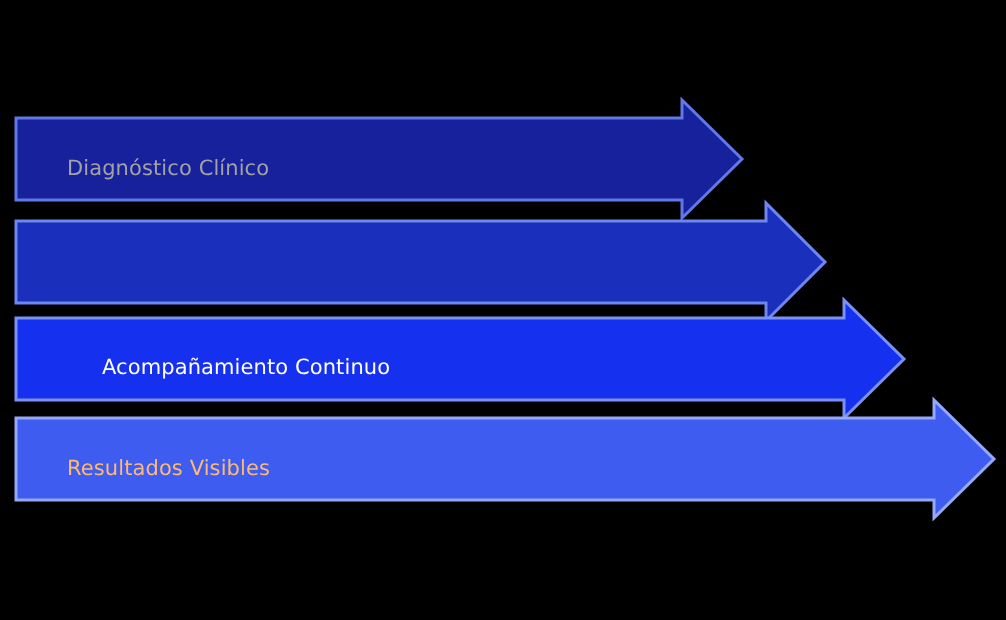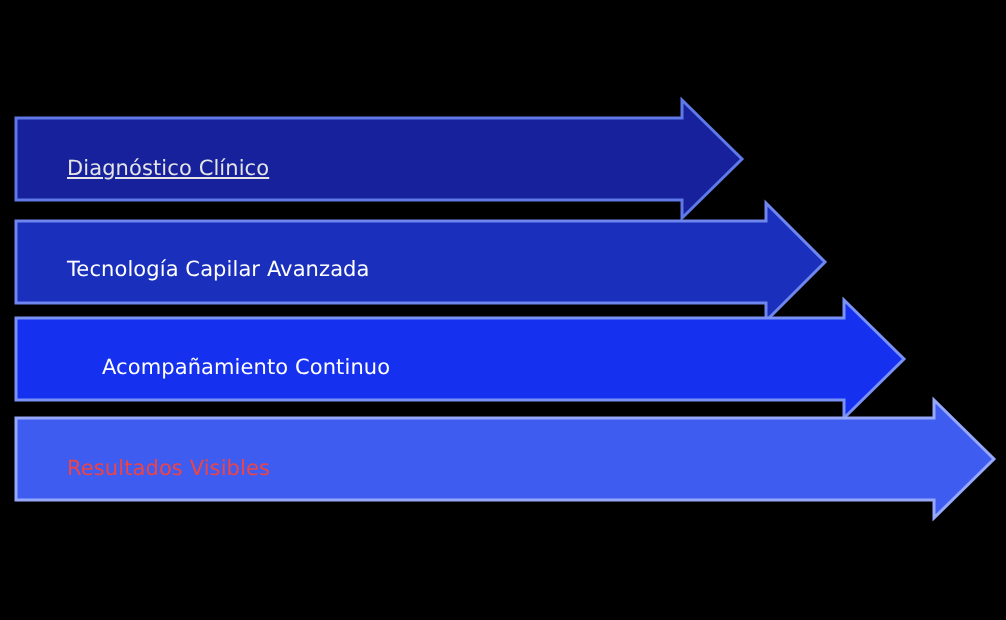--- a/index.html
+++ b/index.html
@@ -41,32 +41,31 @@
 </style>
 </head>
 <body>
 
 <div id="stage">
     <div class="arrow-row" style="left: 12px; top: 96px;">
       <svg class="arrow-svg" width="735" height="127" viewBox="0 0 735 127">
         <polygon points="4.0,22.0 670.0,22.0 670.0,4.0 730.0,63.0 670.0,122.0 670.0,104.0 4.0,104.0" fill="#16219b" stroke="#5f79e8" stroke-width="3" stroke-linejoin="miter"></polygon>
       </svg>
     </div>
-    <div class="arrow-label" style="left: 67px; top: 158px; color: #e5e5e5; text-decoration: underline;">Diagnóstico Clínico</div>
+    <div class="arrow-label" style="left: 67px; top: 158px; color: #a3a3a3;">Diagnóstico Clínico</div>
     <div class="arrow-row" style="left: 12px; top: 199px;">
       <svg class="arrow-svg" width="818" height="127" viewBox="0 0 818 127">
         <polygon points="4.0,22.0 754.0,22.0 754.0,4.0 813.0,63.0 754.0,122.0 754.0,104.0 4.0,104.0" fill="#1a2fbb" stroke="#6f86ef" stroke-width="3" stroke-linejoin="miter"></polygon>
       </svg>
     </div>
-    <div class="arrow-label" style="left: 67px; top: 259px; color: rgb(255, 255, 255);">Tecnología Capilar Avanzada</div>
     <div class="arrow-row" style="left: 12px; top: 296px;">
       <svg class="arrow-svg" width="897" height="127" viewBox="0 0 897 127">
         <polygon points="4.0,22.0 832.0,22.0 832.0,4.0 892.0,63.0 832.0,122.0 832.0,104.0 4.0,104.0" fill="#1530ee" stroke="#7a92f5" stroke-width="3" stroke-linejoin="miter"></polygon>
       </svg>
     </div>
     <div class="arrow-label" style="left: 67px; top: 357px; color: rgb(255, 255, 255); margin-left: 35px;">Acompañamiento Continuo</div>
     <div class="arrow-row" style="left: 12px; top: 396px;">
       <svg class="arrow-svg" width="987" height="127" viewBox="0 0 987 127">
         <polygon points="4.0,22.0 922.0,22.0 922.0,4.0 982.0,63.0 922.0,122.0 922.0,104.0 4.0,104.0" fill="#3f5cf0" stroke="#95a8fa" stroke-width="3" stroke-linejoin="miter"></polygon>
       </svg>
     </div>
-    <div class="arrow-label" style="left: 67px; top: 458px; color: #ef4444;">Resultados Visibles</div>
+    <div class="arrow-label" style="left: 67px; top: 458px; color: #fdba74;">Resultados Visibles</div>
   </div>
 
 </body></html>

